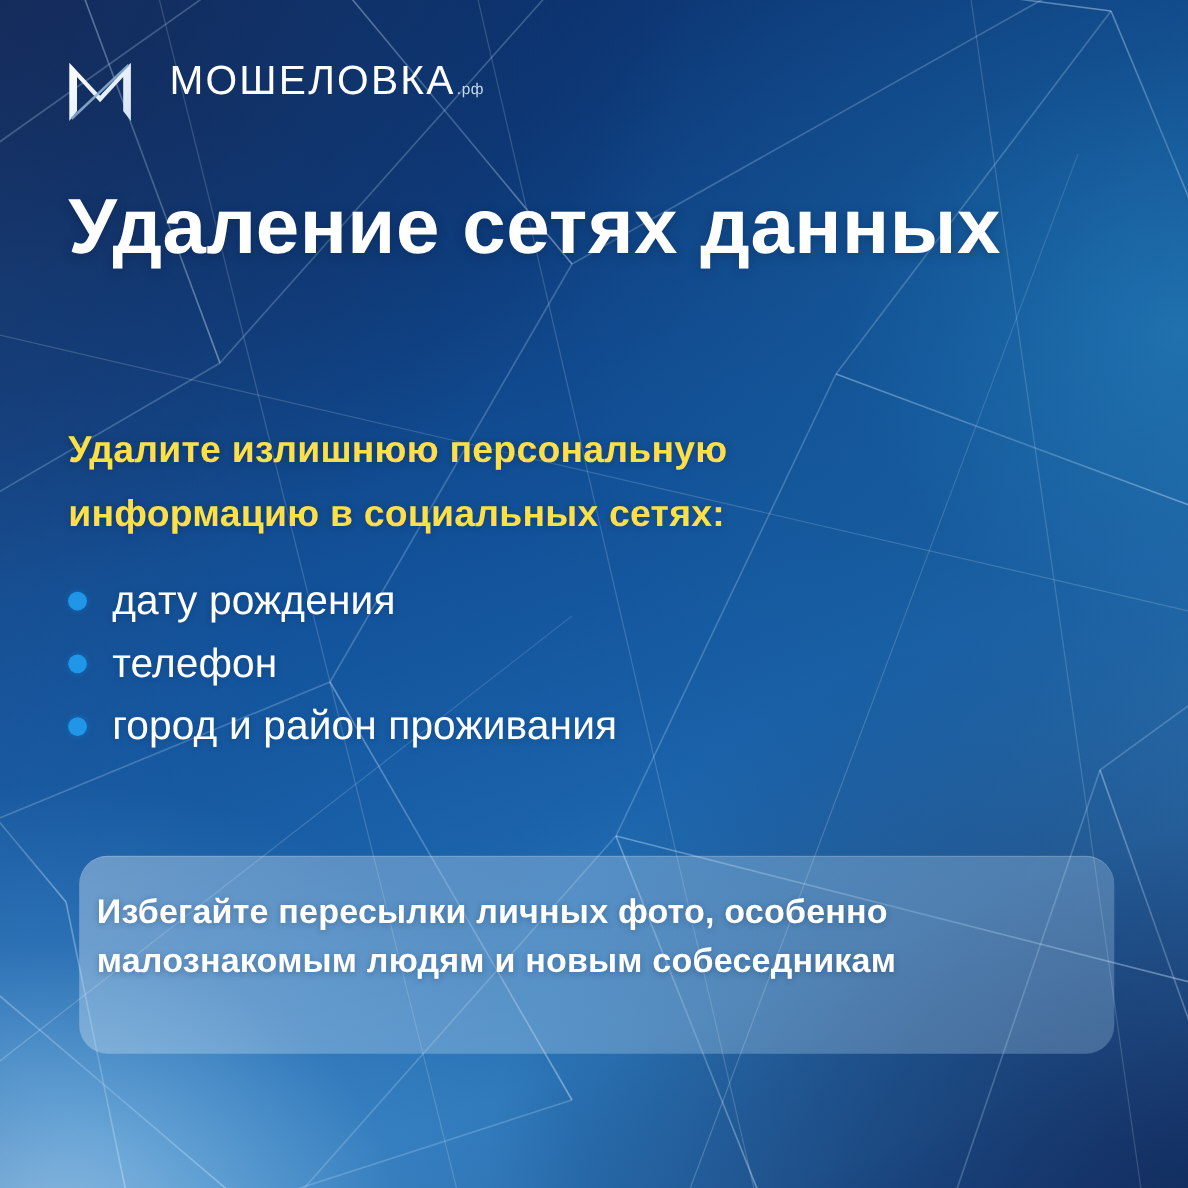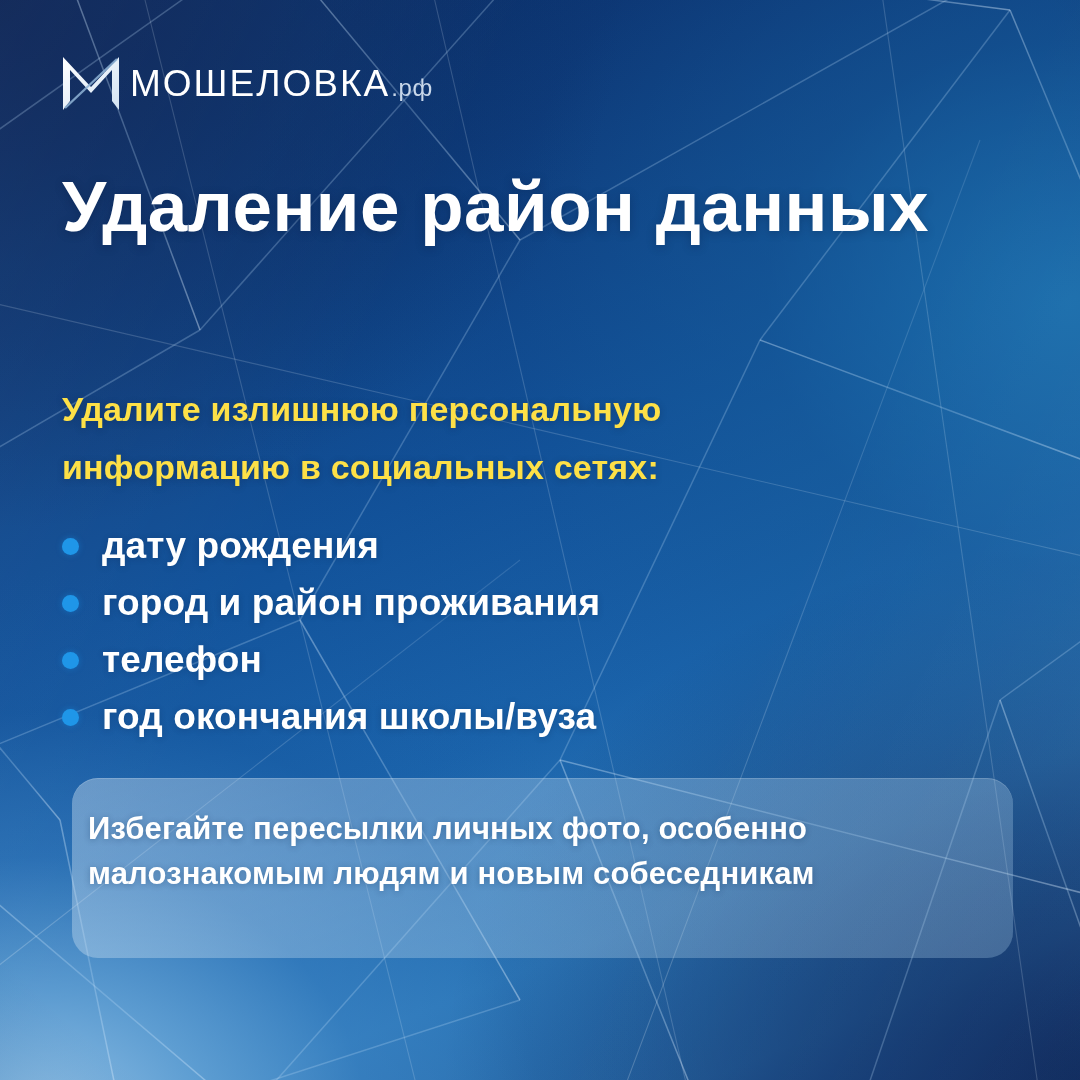--- a/index.html
+++ b/index.html
@@ -41,36 +41,35 @@
 
   
   .content { position: absolute; inset: 0; }
 
   
   .logo-row {
     position: absolute;
     left: 60px;
     top: 54px;
     display: flex;
-    align-items: center;
-    gap: 6px;
+    gap: 30px;
   }
   .logo-mark { width: 64px; height: 58px; display: block; }
   .logo-word {
     color: #ffffff;
     font-size: 37px;
     font-weight: 400;
     letter-spacing: 2.0px;
     line-height: 1;
     white-space: nowrap;
     display: flex;
     align-items: baseline;
   }
   .logo-word .tld {
-    font-size: 24px;
+    font-size: 14px;
     letter-spacing: 0.6px;
     color: #c9d8ea;
     margin-left: 1px;
   }
 
   
   .heading {
     position: absolute;
     left: 62px;
     top: 170px;
@@ -118,21 +117,21 @@
     height: 17px;
     border-radius: 50%;
     background: #1f96e8;
     flex: 0 0 auto;
     margin-right: 23px;
     box-shadow: 0 0 6px rgba(25,140,225,0.45);
   }
   .bullet-text {
     color: #ffffff;
     font-size: 37px;
-    font-weight: 700;
+    font-weight: 400;
     line-height: 44px;
     letter-spacing: 0.1px;
     white-space: nowrap;
     text-shadow: 0 1px 6px rgba(5,28,62,0.22);
   }
 
   
   .callout {
     position: absolute;
     left: 72px;
@@ -224,40 +223,36 @@
         </defs>
         <path d="M 3 56 L 3 3 L 31 33 L 59 3 L 59 56 L 52 47 L 52 16 L 31 39 L 10 16 L 10 47 Z" fill="url(#mg)"></path>
         <path d="M 5 54 L 57 5" stroke="#8fb4d6" stroke-width="2.4" fill="none" opacity="0.85"></path>
       </svg>
       <div class="logo-word">
         <span>МОШЕЛОВКА</span>
           <span class="tld">.рф</span>
       </div>
     </div>
 
-    <div class="heading">Удаление район данных</div>
+    <div class="heading">Удаление сетях данных</div>
 
     <div class="subtitle">Удалите излишнюю персональную информацию в социальных сетях:</div>
 
     <ul class="bullets">
       <li class="bullet-item">
         <span class="bullet-dot"></span>
         <span class="bullet-text">дату рождения</span>
       </li>
       <li class="bullet-item">
         <span class="bullet-dot"></span>
-        <span class="bullet-text">город и район проживания</span>
-      </li>
-      <li class="bullet-item">
-        <span class="bullet-dot"></span>
         <span class="bullet-text">телефон</span>
       </li>
       <li class="bullet-item">
         <span class="bullet-dot"></span>
-        <span class="bullet-text">год окончания школы/вуза</span>
+        <span class="bullet-text">город и район проживания</span>
       </li>
     </ul>
 
     <div class="callout">
       <div class="callout-text">Избегайте пересылки личных фото, особенно малознакомым людям и новым собеседникам</div>
     </div>
 
   </div>
 </div>
 

